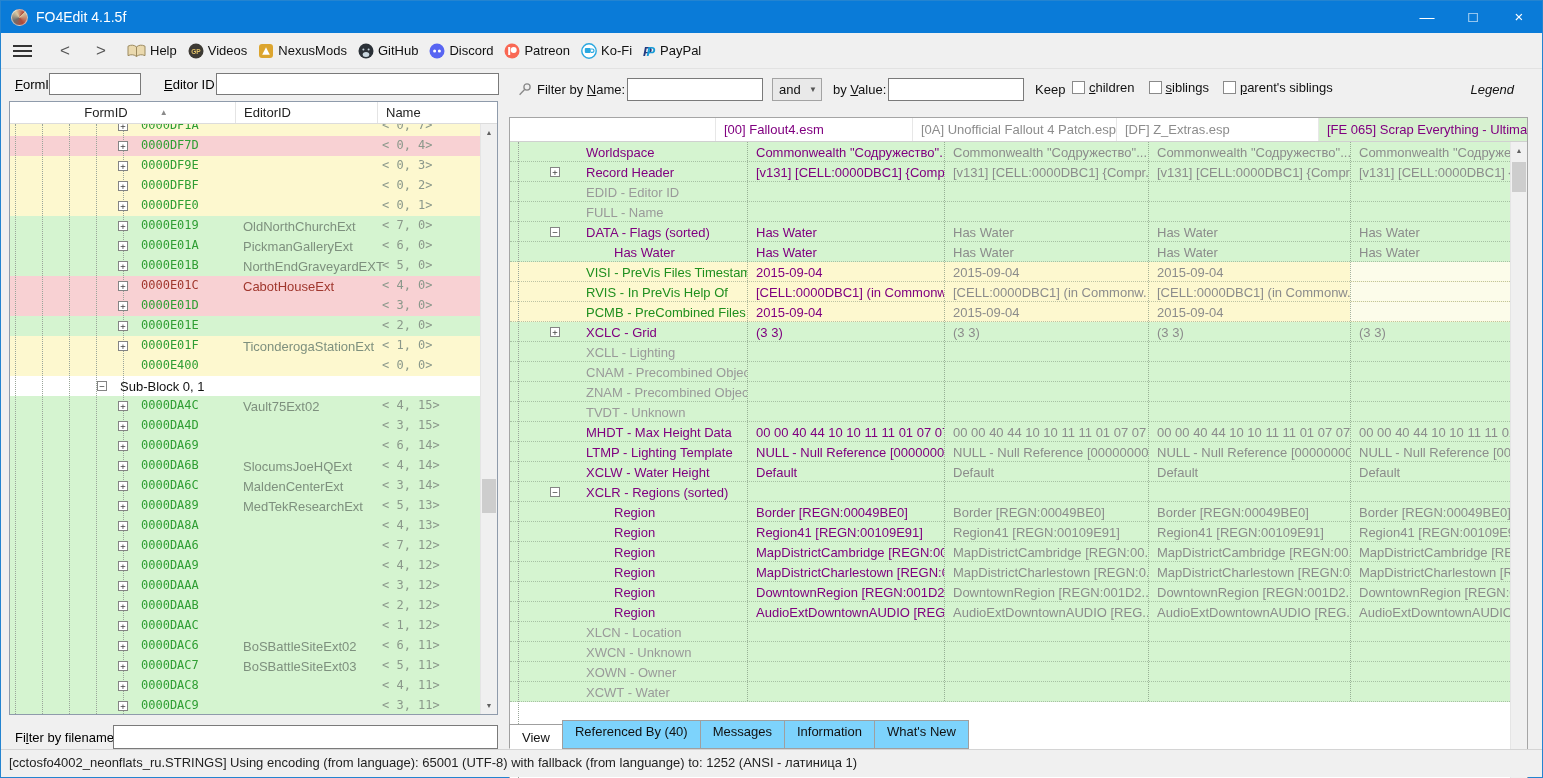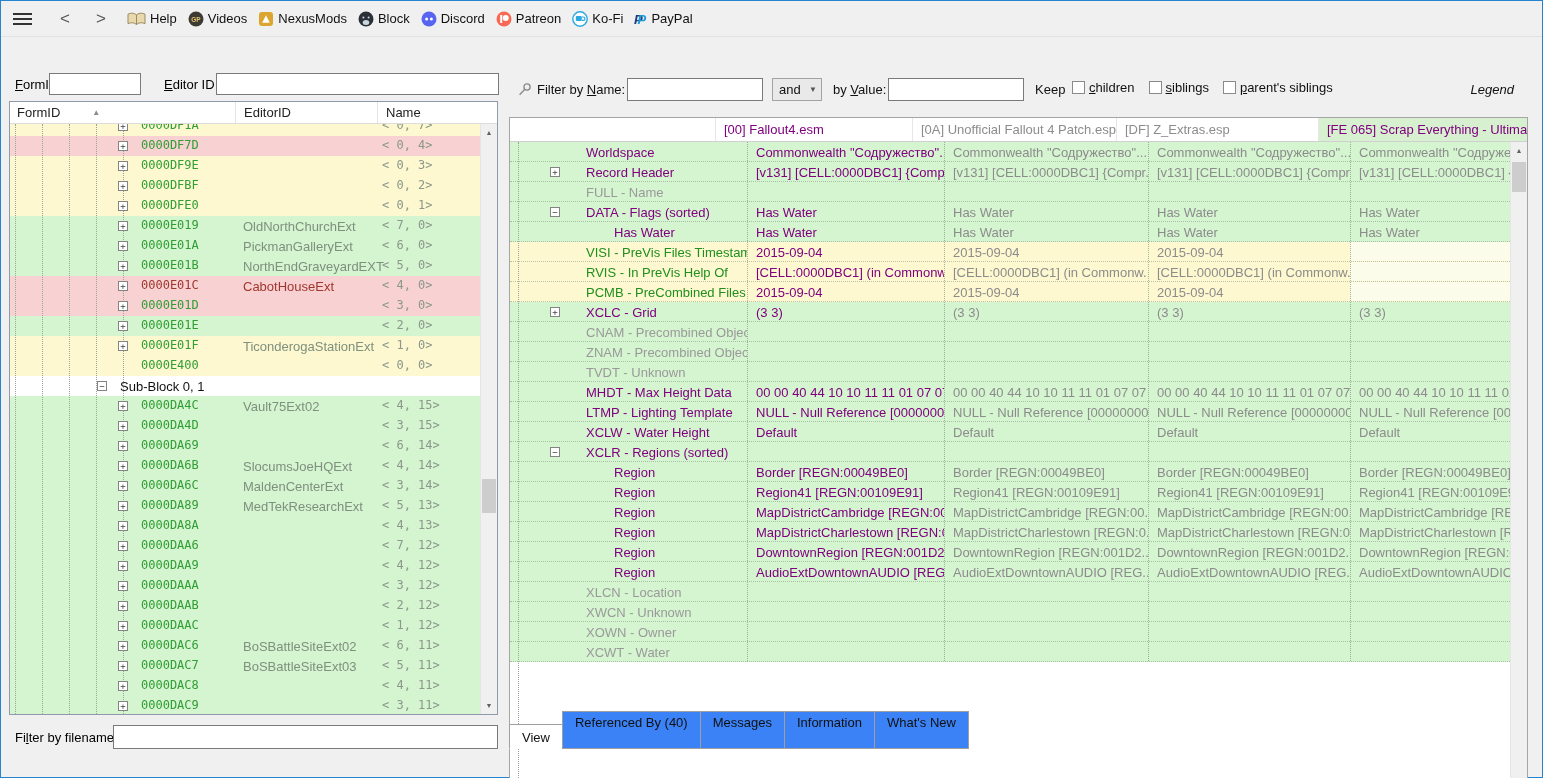--- a/index.html
+++ b/index.html
@@ -48,21 +48,21 @@
   .inp-editorid { position:absolute; left:215px; top:1px; width:283px; height:22px; }
   .id-row input, .filename-row input {
     border:1px solid #7a7a7a; font-size:13px; padding:0 4px; background:#fff;
     font-family:"Liberation Sans",sans-serif; }
 
   .tree-box { position:absolute; left:8px; top:32px; width:489px; height:614px;
     background:#fff; border:1px solid #8f9bab; }
   .tree-header { height:22px; display:flex; font-size:13px; color:#222;
     border-bottom:1px solid #dcdcdc; background:#fff; }
   .th-cell { padding:3px 0 0 7px; white-space:nowrap; overflow:hidden; }
-  .th-0 { width:225px; }
+  .th-0 { width:225px;text-align:center; }
   .th-1 { width:142px; border-left:1px solid #e4e4e4; padding-left:8px; }
   .th-2 { flex:1; border-left:1px solid #e4e4e4; padding-left:8px; }
   .sort-arrow { font-size:8px; color:#8a8a8a; margin-left:32px; vertical-align:2px; }
 
   .tree-body { position:absolute; top:22px; left:0; right:17px; bottom:0; overflow:hidden; }
   .tree-rows { margin-top:-8px; }
   .trow { position:relative; height:20px; white-space:nowrap; font-size:13px; }
   .bg-green  { background:var(--row-green); }
   .bg-yellow { background:var(--row-yellow); }
   .bg-pink   { background:var(--row-pink); }
@@ -138,34 +138,43 @@
   .gc { padding:3px 6px 0 8px; border-left:1px dotted rgba(110,130,110,.6);
     white-space:nowrap; overflow:hidden; }
   .gc-1 { width:197px; } .gc-2 { width:204px; } .gc-3 { width:202px; } .gc-4 { flex:1; }
   .gc-1 { color:var(--text-purple); }
   .gc-2,.gc-3,.gc-4 { color:#8c8c8c; }
   .grow.r-yellow .gc:empty { background:var(--row-pale); }
   .grid-label-guide { position:absolute; top:0; bottom:0; left:8px; width:0;
     border-left:1px dotted #9aa59a; pointer-events:none; }
 
   .tabs { position:absolute; left:5px; top:654px; height:26px; display:flex; font-size:13px; align-items:flex-end; }
-  .tab { background:#3b82f6; border:1px solid #9f9f9f; padding:3px 12px 4px;
-    margin-right:-1px; height:38px; white-space:nowrap; color:#111; }
+  .tab { background:#7dd3fc; border:1px solid #9f9f9f; padding:3px 12px 4px;
+    margin-right:-1px; height:29px; white-space:nowrap; color:#111; }
   .tab.active { background:#fff; height:25px; padding-top:5px; border-bottom:1px solid #fff; }
 
   
   .statusbar { position:absolute; left:0; right:0; bottom:0; height:28px; background:#f0f0f0;
     border-top:1px solid #d4d4d4; font-size:13px; line-height:26px; padding-left:8px;
     color:#222; white-space:nowrap; overflow:hidden; }
 </style>
 <title>FO4Edit 4.1.5f</title></head>
 <body>
 
 <div class="window">
 
+  <div class="titlebar">
+    <span class="app-icon"></span>
+    <span class="win-title">FO4Edit 4.1.5f</span>
+    <div class="win-controls">
+      <span class="win-btn">—</span>
+      <span class="win-btn">□</span>
+      <span class="win-btn">×</span>
+    </div>
+  </div>
 
   <div class="toolbar">
     <span class="hamburger">
         <i></i>
         <i></i>
         <i></i>
       </span>
     <span class="navbtn">&lt;</span>
     <span class="navbtn">&gt;</span>
     <div class="links" id="links">
@@ -198,21 +207,21 @@
         </span>
         <span class="link">
           <span>
             <svg width="16" height="16" viewBox="0 0 16 16">
               <circle cx="8" cy="8" r="7.5" fill="#2b3137"></circle>
               <ellipse cx="8" cy="11.6" rx="3.3" ry="2.5" fill="#c9d6de"></ellipse>
               <circle cx="5.4" cy="6.4" r="1" fill="#c9d6de"></circle>
               <circle cx="10.6" cy="6.4" r="1" fill="#c9d6de"></circle>
             </svg>
           </span>
-          <span>Block</span>
+          <span>GitHub</span>
         </span>
         <span class="link">
           <span>
             <svg width="16" height="16" viewBox="0 0 16 16">
               <circle cx="8" cy="8" r="7.5" fill="#5865f2"></circle>
               <circle cx="5.6" cy="8" r="1.5" fill="#fff"></circle>
               <circle cx="10.4" cy="8" r="1.5" fill="#fff"></circle>
             </svg>
           </span>
           <span>Discord</span>
@@ -505,20 +514,29 @@
                 <span class="expander">+</span>
                 <span class="lt">Record Header</span>
               </div>
               <div class="gc gc-1">[v131] [CELL:0000DBC1] {Compr...</div>
               <div class="gc gc-2">[v131] [CELL:0000DBC1] {Compr...</div>
               <div class="gc gc-3">[v131] [CELL:0000DBC1] {Compr...</div>
               <div class="gc gc-4">[v131] [CELL:0000DBC1] {Compr...</div>
             </div>
             <div class="grow r-green s-gray">
               <div class="gl">
+                <span class="lt">EDID - Editor ID</span>
+              </div>
+              <div class="gc gc-1"></div>
+              <div class="gc gc-2"></div>
+              <div class="gc gc-3"></div>
+              <div class="gc gc-4"></div>
+            </div>
+            <div class="grow r-green s-gray">
+              <div class="gl">
                 <span class="lt">FULL - Name</span>
               </div>
               <div class="gc gc-1"></div>
               <div class="gc gc-2"></div>
               <div class="gc gc-3"></div>
               <div class="gc gc-4"></div>
             </div>
             <div class="grow r-green s-purple">
               <div class="gl">
                 <span class="expander">−</span>
@@ -567,20 +585,29 @@
             </div>
             <div class="grow r-green s-purple">
               <div class="gl">
                 <span class="expander">+</span>
                 <span class="lt">XCLC - Grid</span>
               </div>
               <div class="gc gc-1">(3 3)</div>
               <div class="gc gc-2">(3 3)</div>
               <div class="gc gc-3">(3 3)</div>
               <div class="gc gc-4">(3 3)</div>
+            </div>
+            <div class="grow r-green s-gray">
+              <div class="gl">
+                <span class="lt">XCLL - Lighting</span>
+              </div>
+              <div class="gc gc-1"></div>
+              <div class="gc gc-2"></div>
+              <div class="gc gc-3"></div>
+              <div class="gc gc-4"></div>
             </div>
             <div class="grow r-green s-gray">
               <div class="gl">
                 <span class="lt">CNAM - Precombined Objec...</span>
               </div>
               <div class="gc gc-1"></div>
               <div class="gc gc-2"></div>
               <div class="gc gc-3"></div>
               <div class="gc gc-4"></div>
             </div>
@@ -741,13 +768,16 @@
       <div class="tabs" id="tabs">
           <div class="tab active">View</div>
           <div class="tab">Referenced By (40)</div>
           <div class="tab">Messages</div>
           <div class="tab">Information</div>
           <div class="tab">What's New</div>
         </div>
     </div>
   </div>
 
+  <div class="statusbar">
+    <span>[cctosfo4002_neonflats_ru.STRINGS] Using encoding (from language): 65001 (UTF-8) with fallback (from languange) to: 1252  (ANSI - латиница 1)</span>
+  </div>
 </div>
 
 </body></html>

